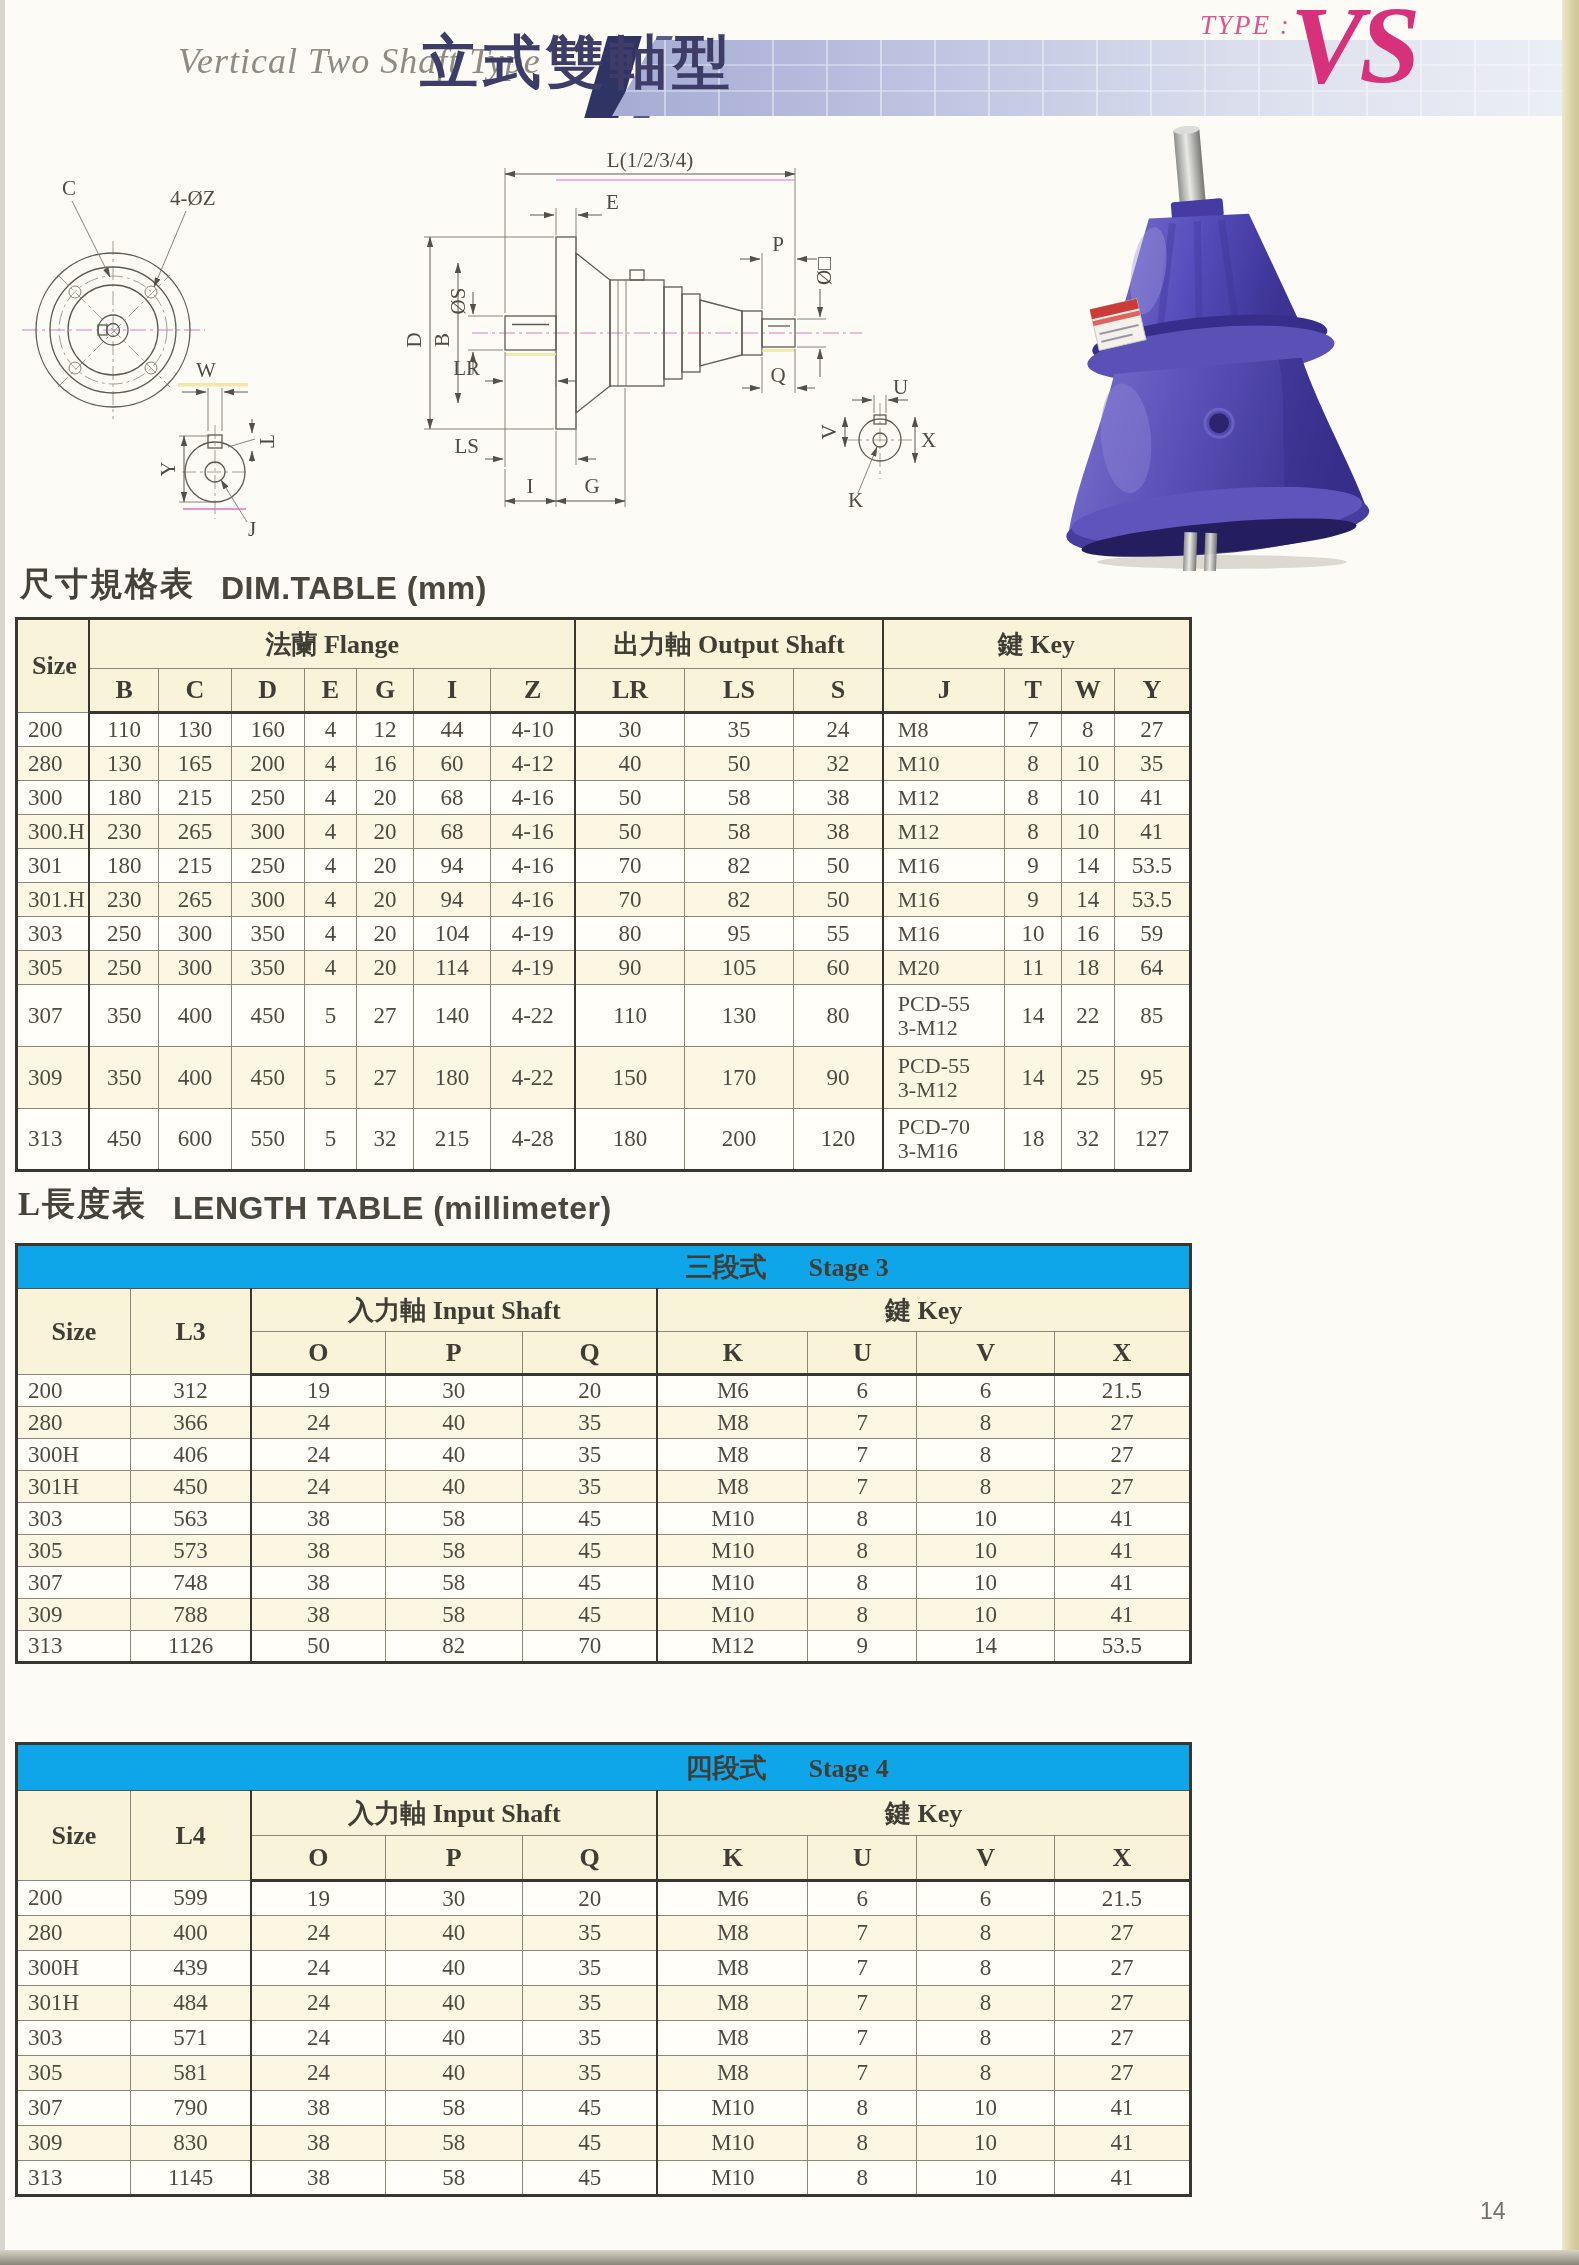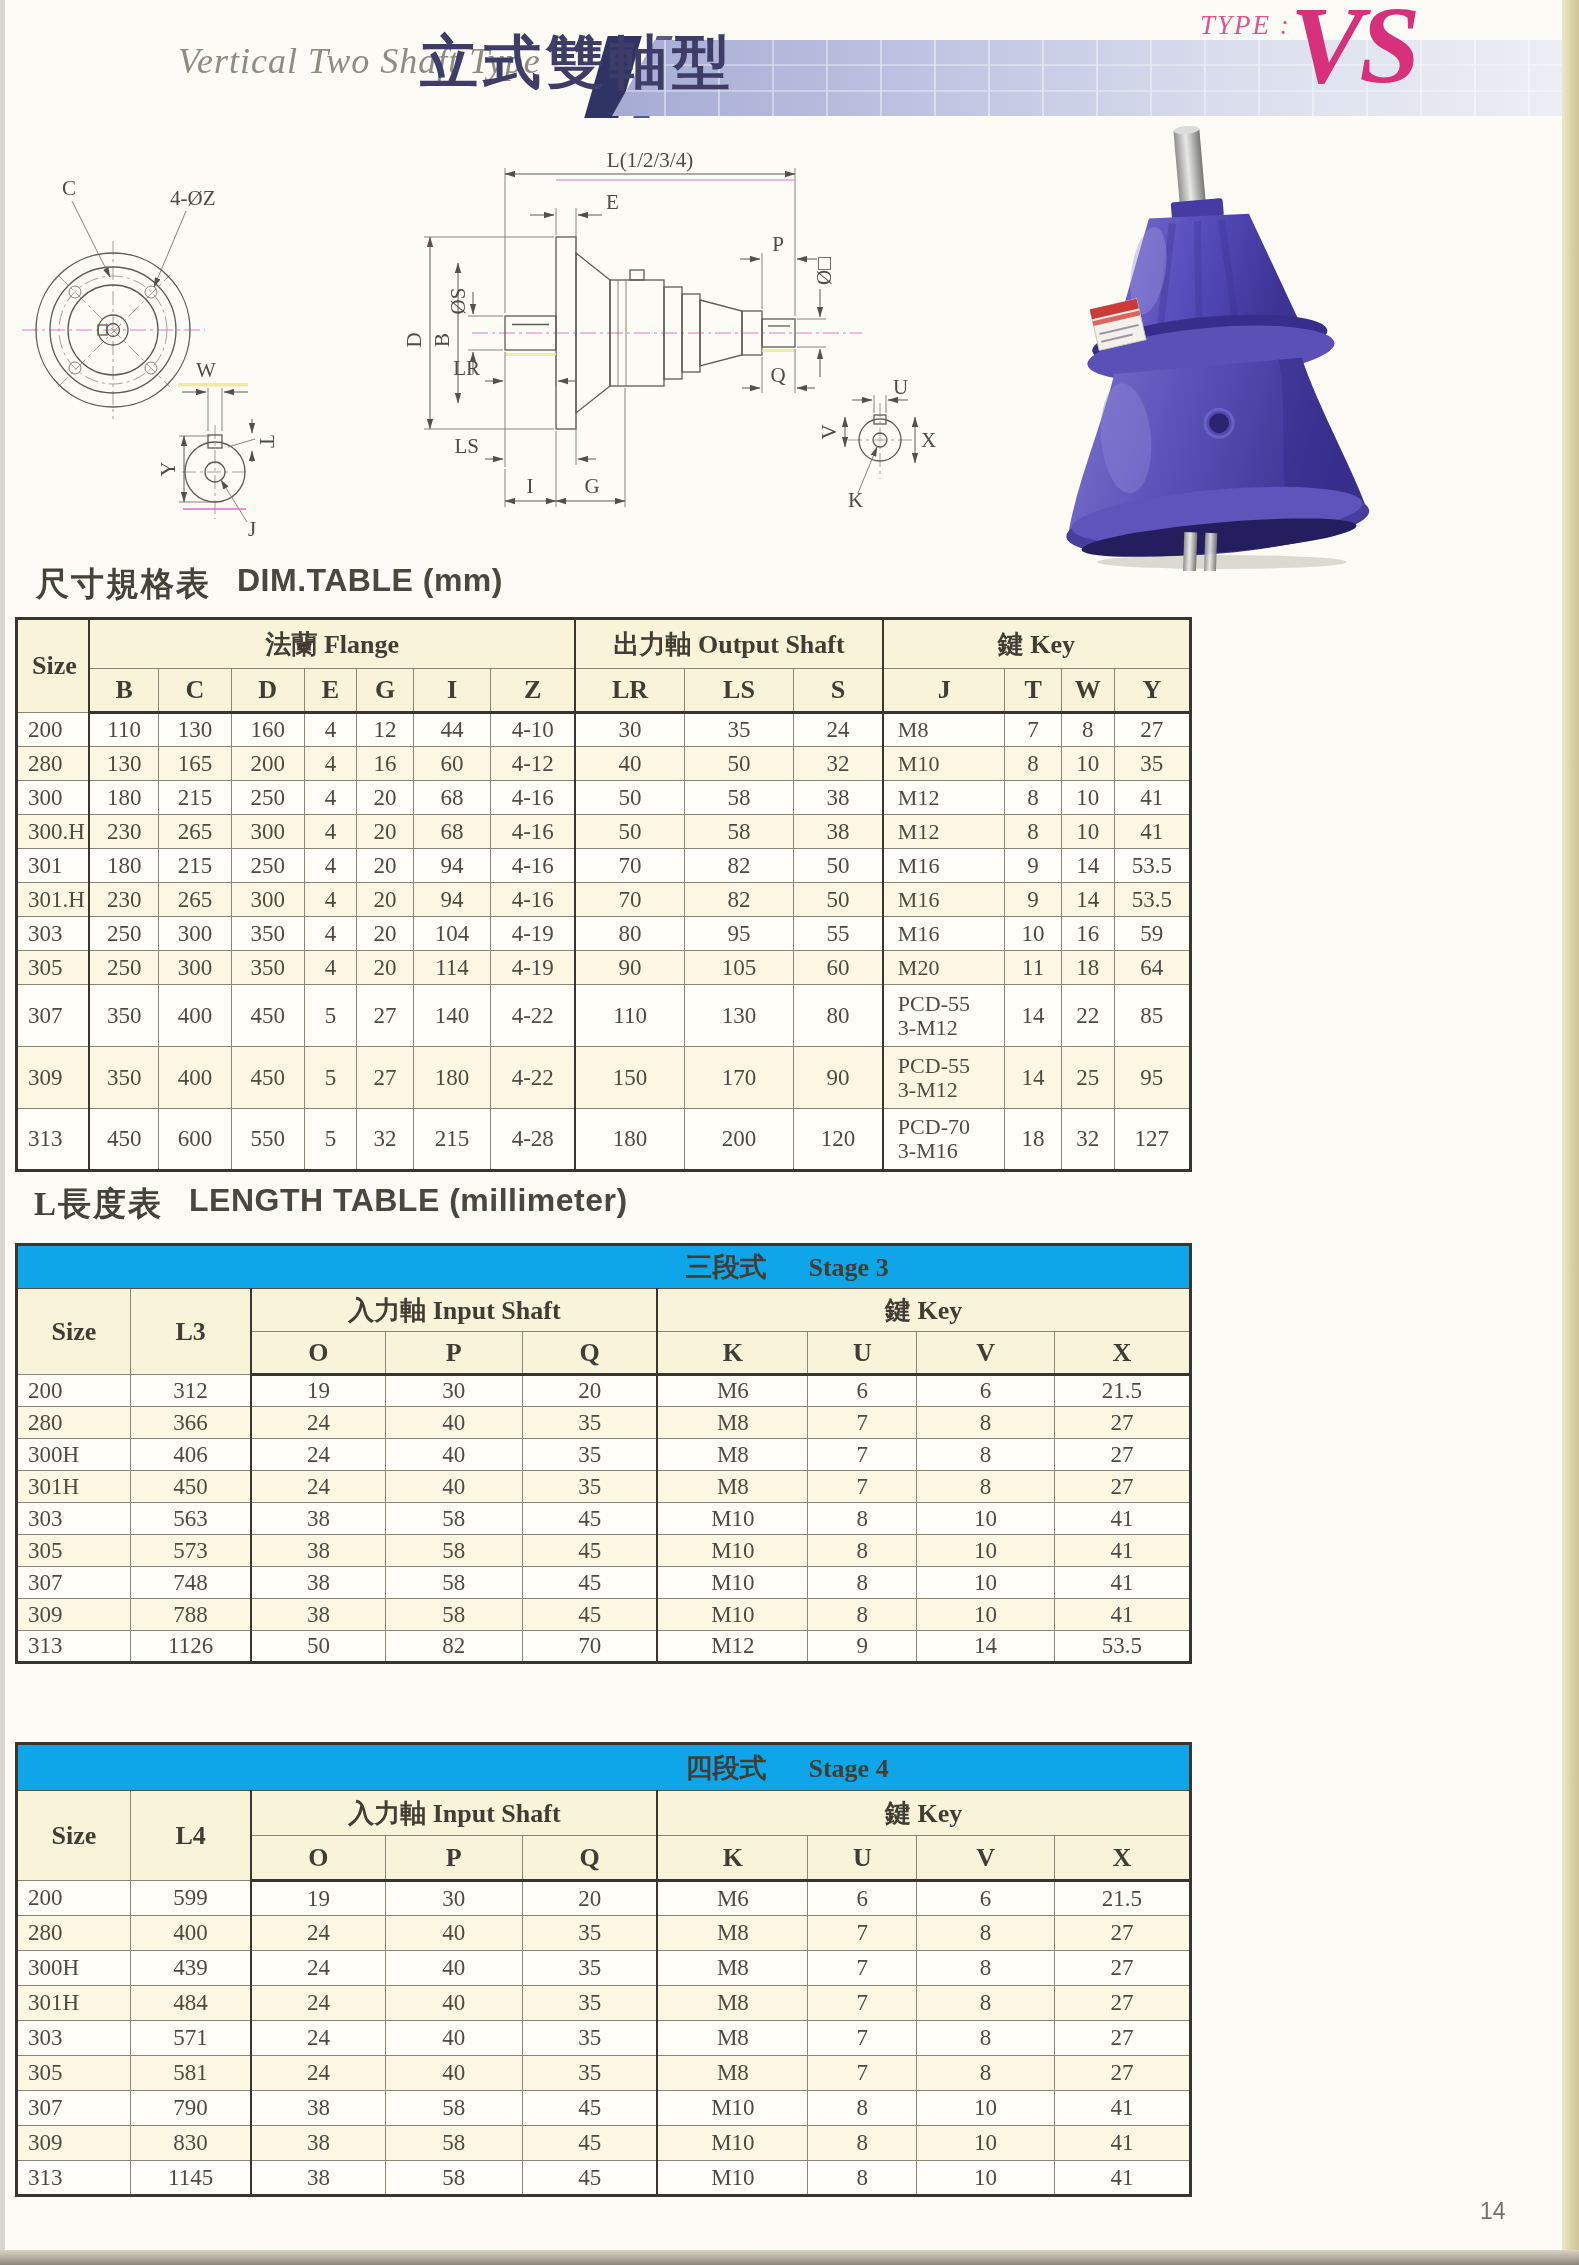--- a/index.html
+++ b/index.html
@@ -31,21 +31,21 @@
   .type-label{position:absolute;left:1200px;top:10px;font-style:italic;font-size:27px;
               color:#e0558c;letter-spacing:2px;}
   .type-value{position:absolute;left:1290px;top:-18px;font-style:italic;font-weight:bold;
               font-size:110px;color:#d8317c;letter-spacing:-4px;}
 
   
   .drawing{position:absolute;left:0;top:95px;}
   .photo{position:absolute;left:1022px;top:126px;}
 
   
-  .sec-title{position:absolute;display:flex;align-items:flex-start;gap:26px;margin-left:16px;}
+  .sec-title{position:absolute;display:flex;align-items:flex-end;gap:26px;}
   .sec-title .zh{font-size:33px;font-weight:bold;color:#45423a;letter-spacing:2px;}
   .sec-title .en{font-family:"Liberation Sans",sans-serif;font-size:32px;font-weight:bold;
                  color:#4a473f;letter-spacing:.5px;}
   #dim-title{left:20px;top:562px;}
   #len-title{left:18px;top:1182px;}
 
   
   table{position:absolute;left:15px;border-collapse:collapse;table-layout:fixed;
         width:1177px;background:#fffef9;}
   th,td{border:1px solid #8c8679;text-align:center;font-size:23px;color:#4e4a41;

